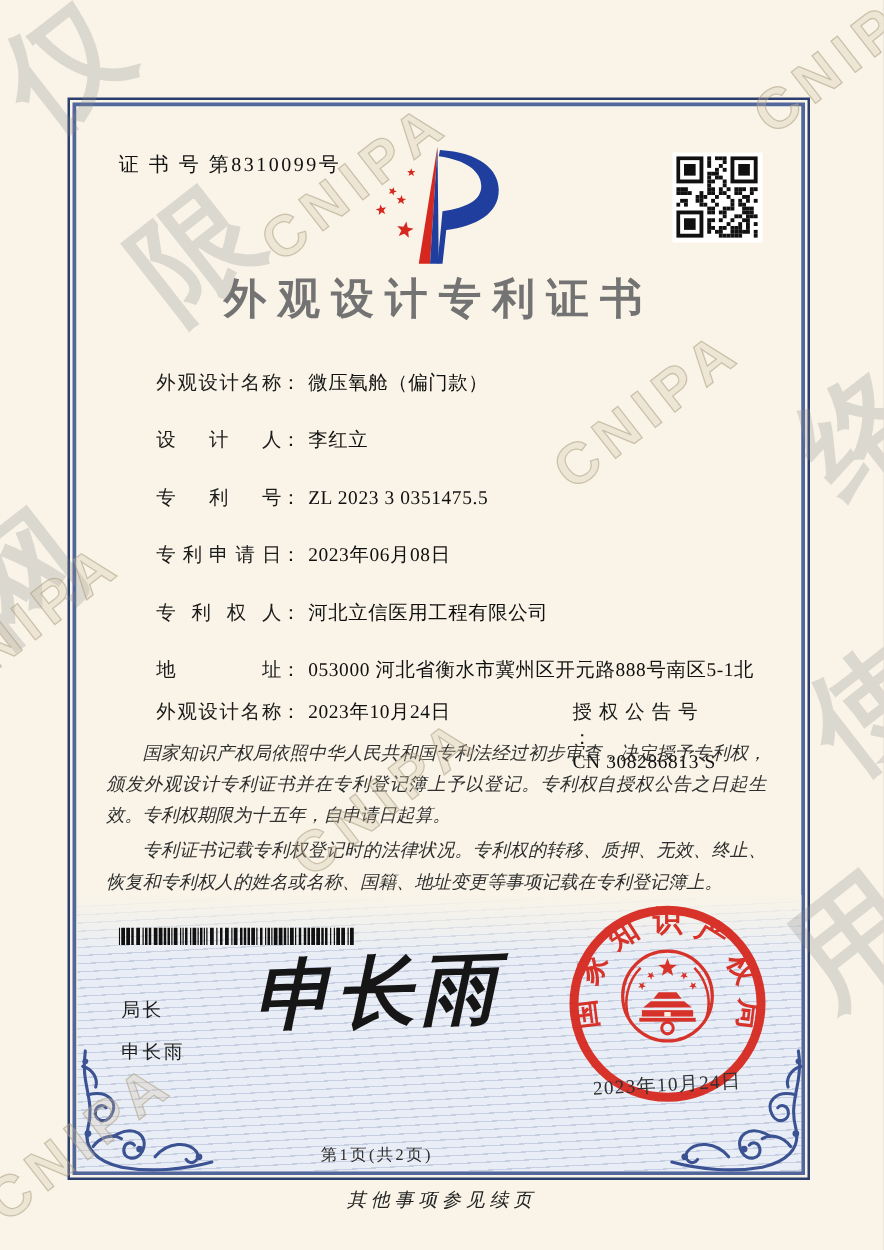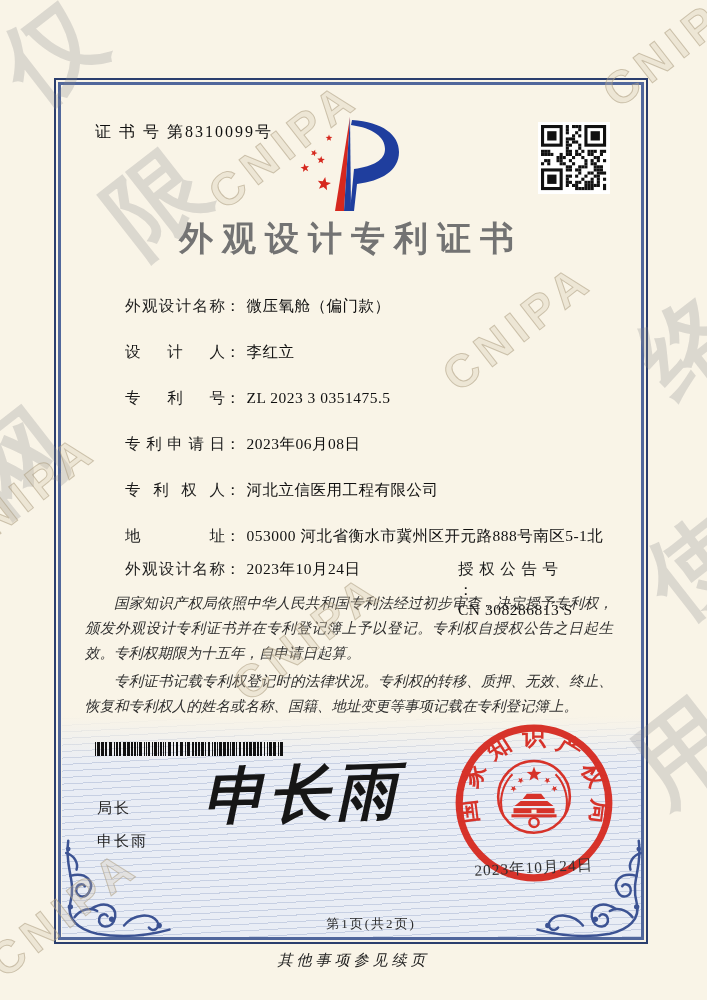--- a/index.html
+++ b/index.html
@@ -46,22 +46,22 @@
        text-indent:2em;font-style:italic;color:#2f2f2f;}
   
   .barcode{position:absolute;left:95px;top:742px;z-index:3;}
   .sig-title{position:absolute;left:97px;top:799px;font-family:"Liberation Sans",sans-serif;
        font-size:15px;letter-spacing:2px;color:#1d1d1d;z-index:3;}
   .sig-name{position:absolute;left:97px;top:832px;font-family:"Liberation Sans",sans-serif;
        font-size:15px;letter-spacing:2px;color:#1d1d1d;z-index:3;}
   .autograph{position:absolute;left:203px;top:752px;font-size:62px;font-style:italic;
        font-weight:600;letter-spacing:4px;transform:rotate(-2deg);color:#161616;z-index:3;}
   .seal{position:absolute;left:452px;top:721px;width:164px;height:164px;z-index:4;opacity:.94;}
-  .page-num{position:absolute;left:54px;top:915px;width:594px;text-align:center;
-       font-size:13px;letter-spacing:2px;color:#2c2c2c;z-index:3;margin-left:20px;}
+  .page-num{position:absolute;left:54px;top:915px;width:495px;text-align:center;
+       font-size:13px;letter-spacing:2px;color:#2c2c2c;z-index:3;}
   .foot-note{position:absolute;left:0;top:951px;width:707px;text-align:center;
        font-size:15px;font-style:italic;letter-spacing:4px;color:#222;}
 </style>
 </head>
 <body>
 
 <div class="page">
 
   <div class="frame">
     <div class="frame-inner"></div>

